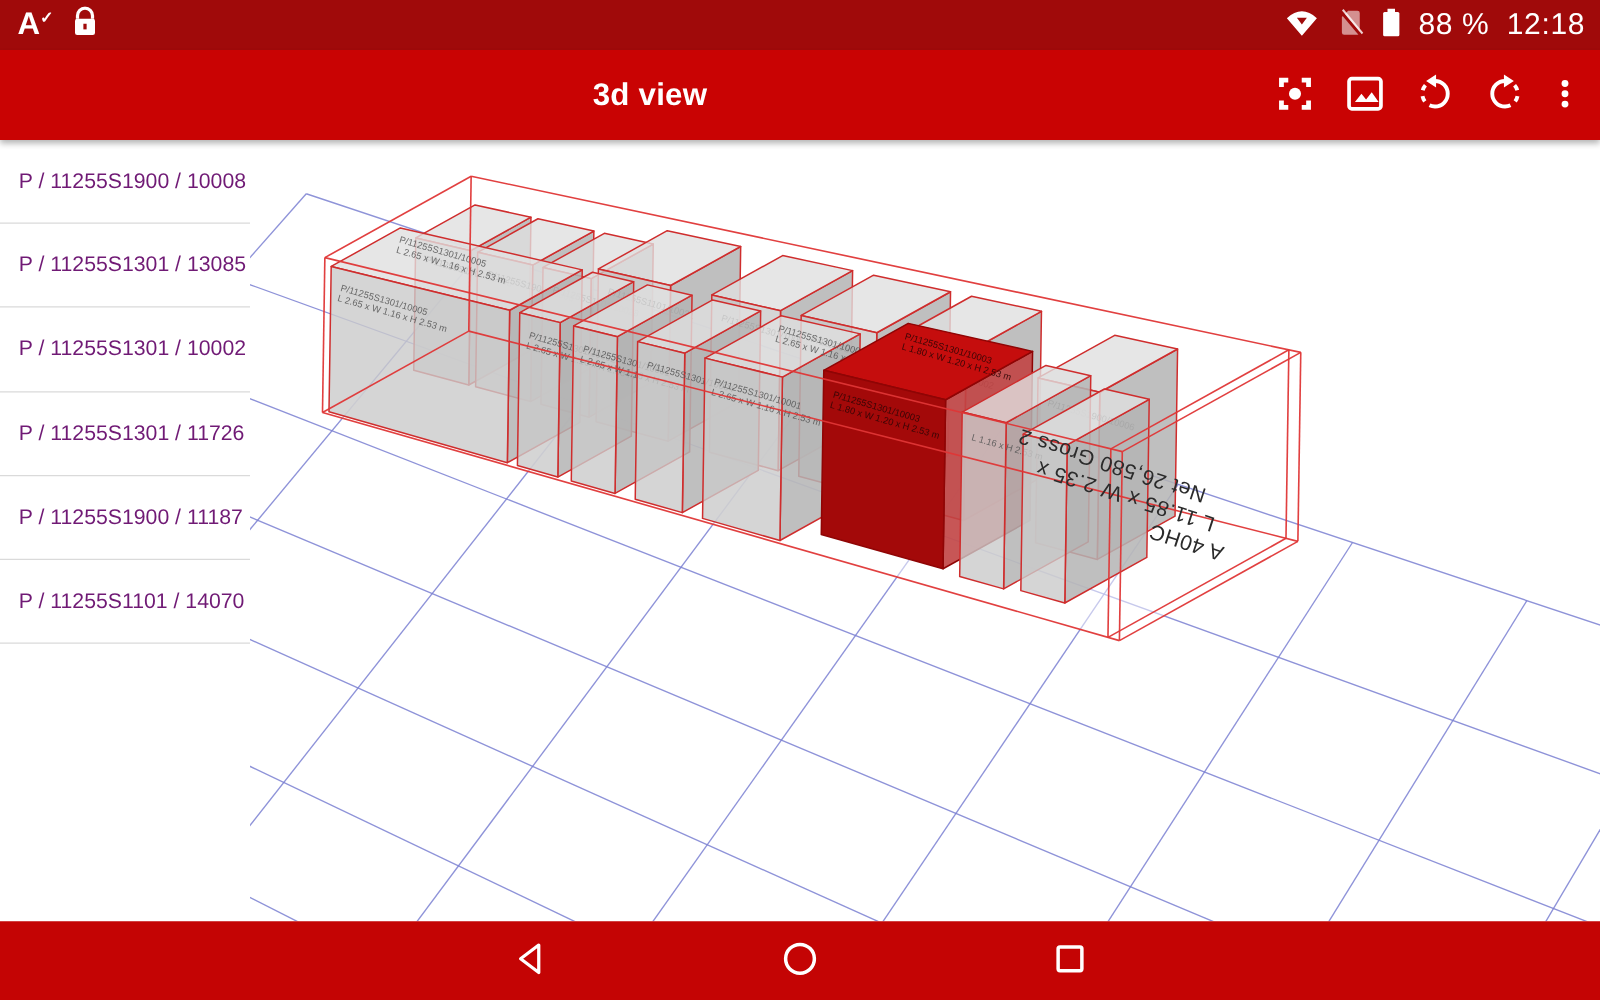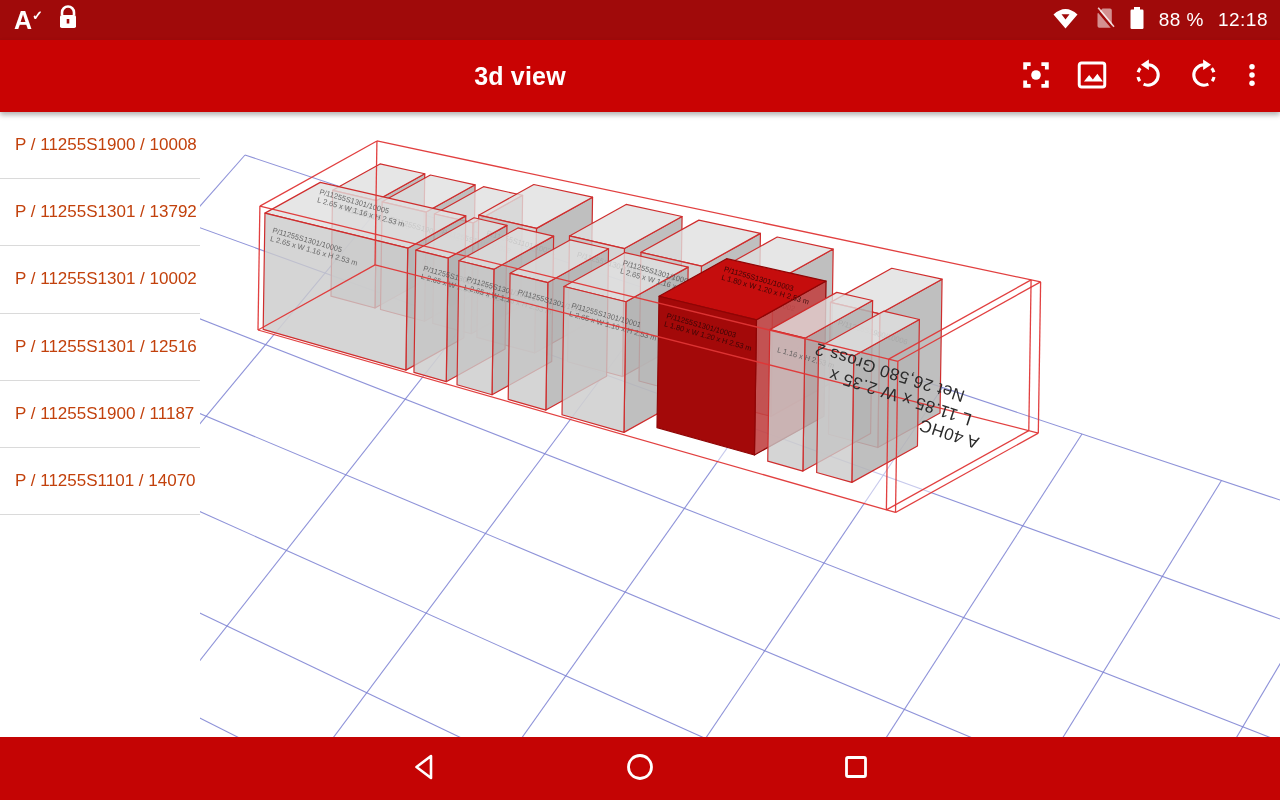--- a/index.html
+++ b/index.html
@@ -6,35 +6,35 @@
   *{box-sizing:border-box;}
   .screen{position:relative;width:1280px;height:800px;background:#fff;overflow:hidden;
           font-family:"Liberation Sans",sans-serif;-webkit-font-smoothing:antialiased;}
   
   .status-bar{position:absolute;top:0;left:0;width:1280px;height:40px;background:#a00a0a;
               display:flex;align-items:center;justify-content:space-between;color:#fff;
               padding:0 12px 0 14px;}
   .sb-left,.sb-right{display:flex;align-items:center;gap:14px;}
   .sb-a{font-size:25px;font-weight:bold;line-height:1;}
   .sb-a sup{font-size:13px;font-weight:bold;}
-  .sb-text{font-size:19px;letter-spacing:.5px;}
+  .sb-text{font-size:24px;letter-spacing:.5px;}
   
   .app-bar{position:absolute;top:40px;left:0;width:1280px;height:72px;background:#c90303;
            display:flex;align-items:center;color:#fff;padding:0 8px 0 32px;
            box-shadow:0 3px 5px rgba(0,0,0,.30);z-index:5;}
   .ab-title{font-size:25px;font-weight:bold;letter-spacing:.2px;flex:1;text-align:center;}
   .ab-actions{display:flex;align-items:center;}
   .ab-btn{width:56px;height:56px;display:flex;align-items:center;justify-content:center;
           background:none;border:none;cursor:pointer;padding:0;}
   .ab-btn.narrow{width:40px;}
   
   .content{position:absolute;top:112px;left:0;width:1280px;height:625px;display:flex;background:#fff;}
   .sidebar{width:200px;height:625px;background:#fff;overflow:hidden;flex:none;}
   .pkg-item{height:67.2px;display:flex;align-items:center;padding-left:15px;
-            border-bottom:1px solid #dadada;font-size:17px;color:#c2410c;cursor:pointer;}
+            border-bottom:1px solid #dadada;font-size:17px;color:#701a75;cursor:pointer;}
   .canvas3d{position:relative;flex:1;height:625px;background:#fff;}
   .canvas3d svg{display:block;}
   
   .nav-bar{position:absolute;bottom:0;left:0;width:1280px;height:63px;background:#c40404;
            display:flex;align-items:center;justify-content:center;gap:172px;}
   .nav-btn{width:44px;height:44px;display:flex;align-items:center;justify-content:center;
            background:none;border:none;cursor:pointer;padding:0;}
 </style>
 </head>
 <body>
@@ -127,32 +127,32 @@
 
   <div class="content">
     <aside class="sidebar">
 
       <div id="pkg-container">
         <div class="pkg-item">
           <span>P / 11255S1900 / 10008</span>
         </div>
 
         <div class="pkg-item">
-          <span>P / 11255S1301 / 13792</span>
+          <span>P / 11255S1301 / 13085</span>
         </div>
 
 
         <div class="pkg-item">
           <span>P / 11255S1301 / 10002</span>
         </div>
 
 
 
         <div class="pkg-item">
-          <span>P / 11255S1301 / 12516</span>
+          <span>P / 11255S1301 / 11726</span>
         </div>
 
         <div class="pkg-item">
           <span>P / 11255S1900 / 11187</span>
         </div>
 
         <div class="pkg-item">
           <span>P / 11255S1101 / 14070</span>
         </div>
       </div>

